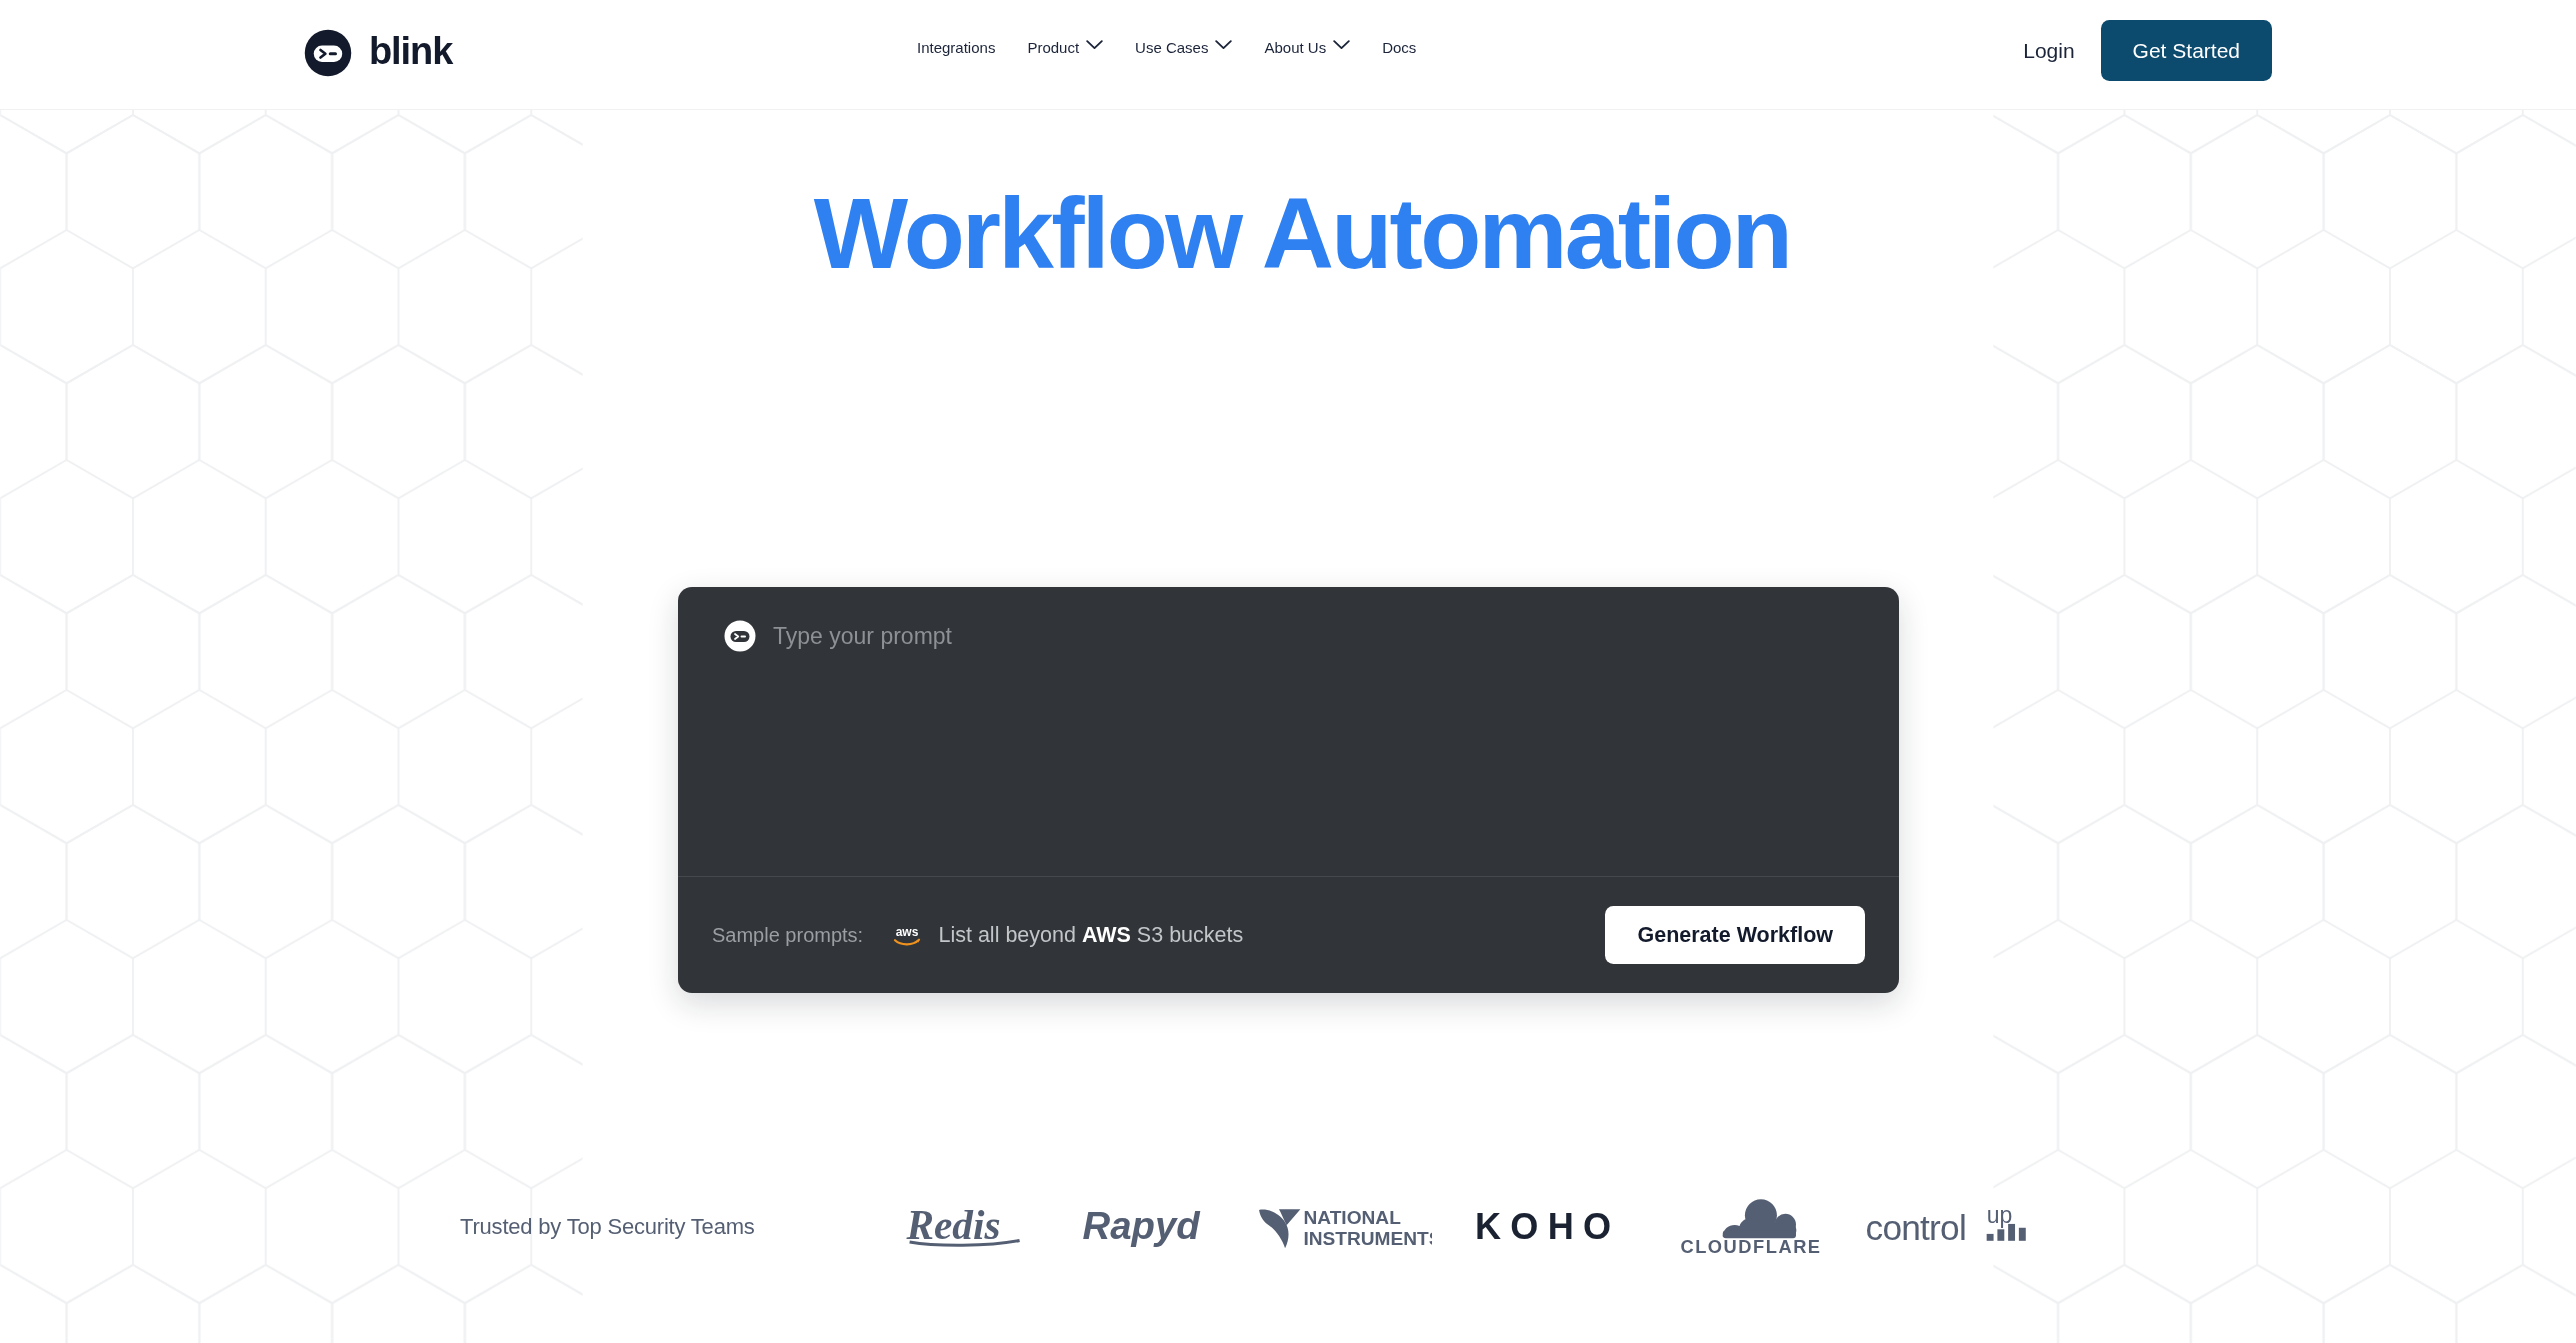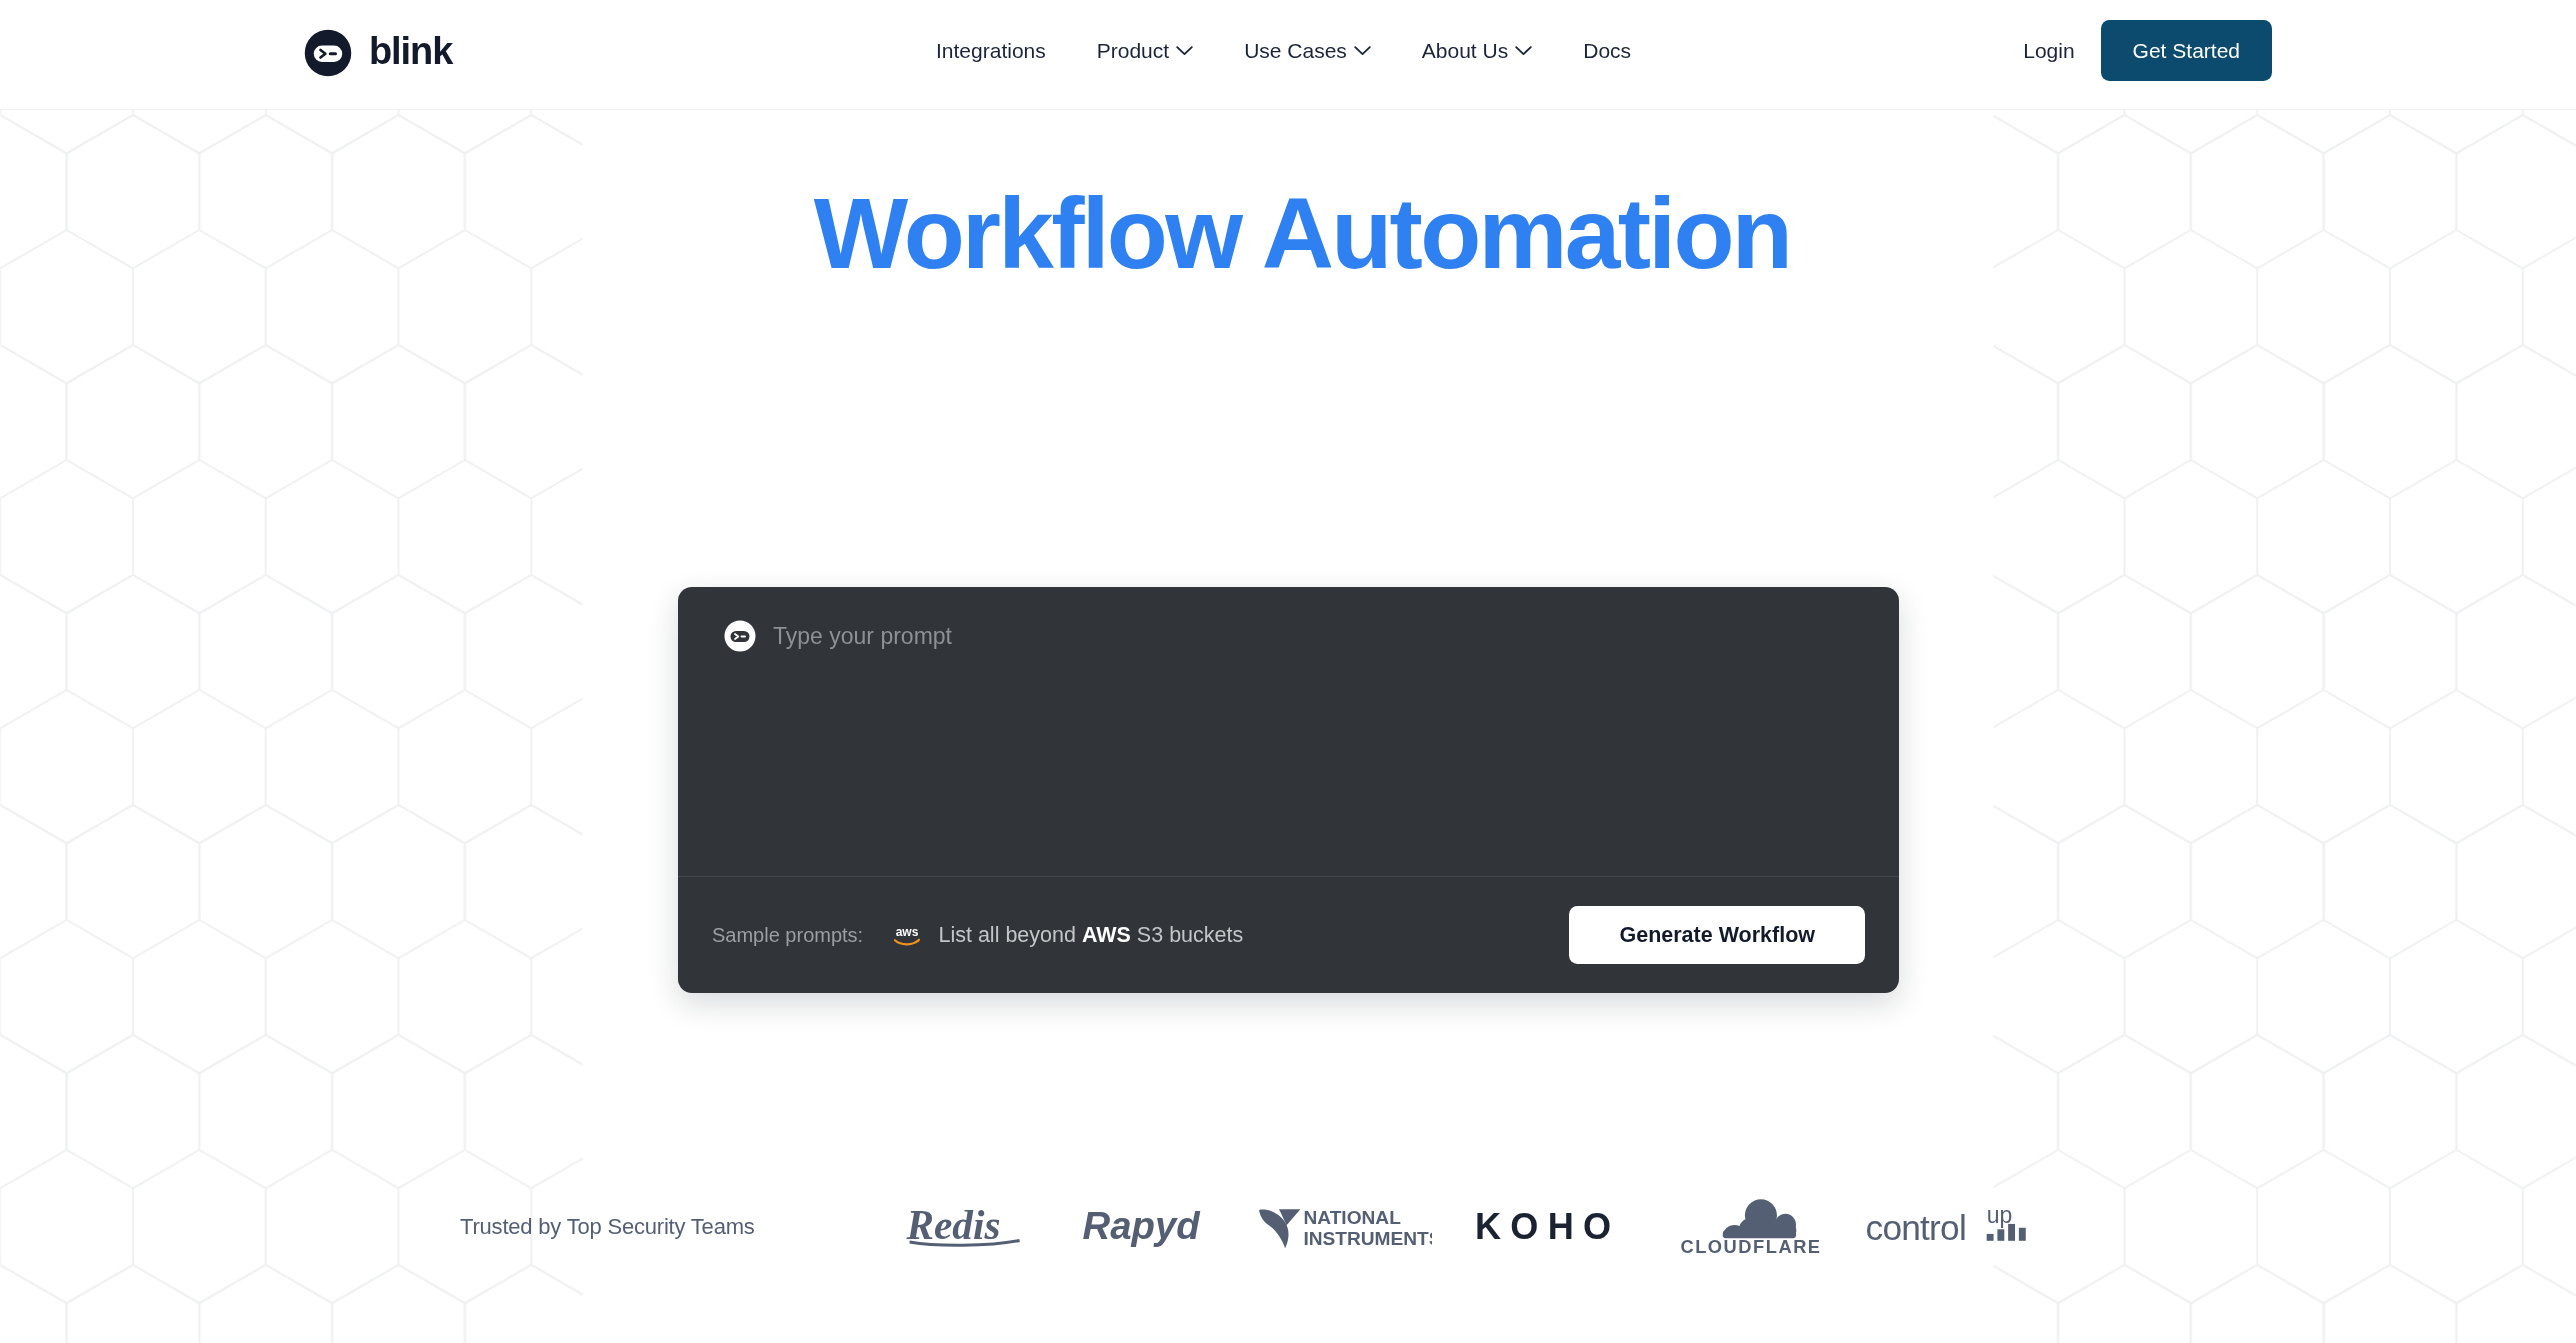--- a/index.html
+++ b/index.html
@@ -59,29 +59,27 @@
   .nav {
     position: absolute;
     left: 917px;
     top: 40px;
     display: flex;
     align-items: center;
     gap: 0px;
   }
   .nav-item {
     display: flex;
-    align-items: center;
     gap: 7px;
-    font-size: 21px;
+    font-size: 15px;
     color: #1B2439;
     padding: 0 16px;
     cursor: pointer;
     white-space: nowrap;
     line-height: 1;
-    margin-left: 19px;
   }
   .nav-item:first-child { padding-left: 0; }
   .chev { display: block; }
 
   .header-right {
     position: absolute;
     right: 304px;
     top: 20px;
     display: flex;
     align-items: center;
@@ -196,21 +194,21 @@
 
   .gen-btn {
     margin-left: auto;
     background: #FFFFFF;
     color: #121A2C;
     font-size: 21.5px;
     font-weight: 700;
     border: none;
     border-radius: 8.4px;
     height: 58px;
-    padding: 0 50px;
+    padding: 0 32px;
     cursor: pointer;
     font-family: "Liberation Sans", sans-serif;
     white-space: nowrap;
   }
 
   
   .trusted {
     position: absolute;
     left: 0;
     top: 1181px;

